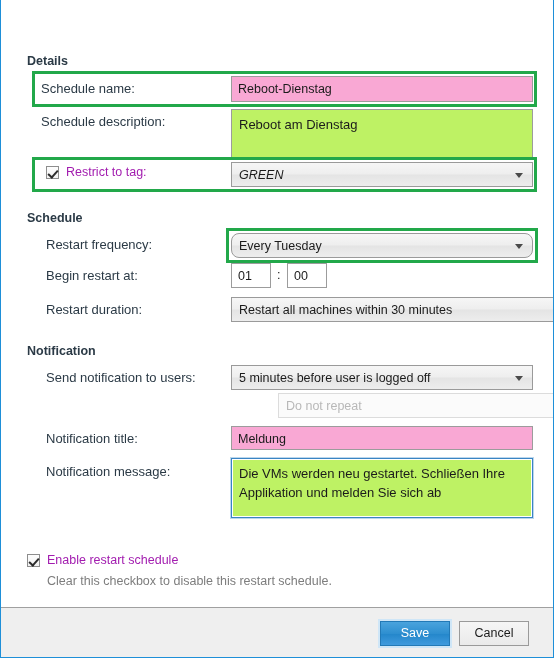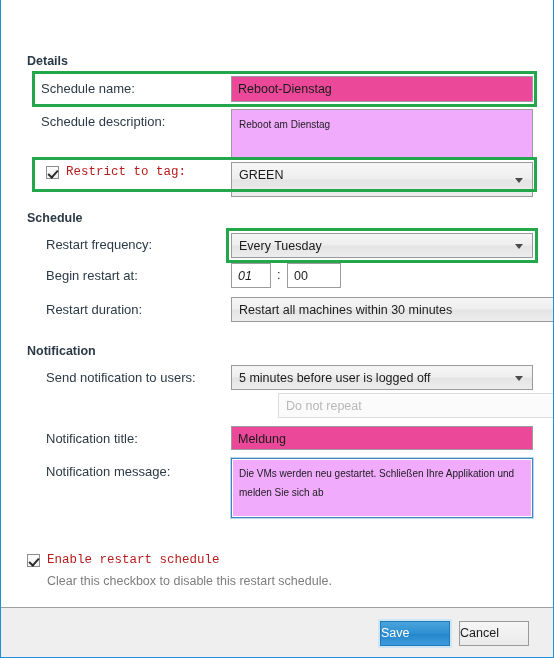--- a/index.html
+++ b/index.html
@@ -59,33 +59,33 @@
     position: absolute;
     font-size: 13px;
     color: #2b3a46;
     white-space: nowrap;
   }
   .row-label.disabled { color: #b4b4b4; }
 
   
   .textbox {
     position: absolute;
-    background: #ec4899;
+    background: #f9a8d4;
     border: 1px solid #9c9c9c;
     font-size: 12.5px;
     color: #1b1b1b;
     padding: 3px 6px 0 6px;
     line-height: 19px;
   }
 
   .textarea {
     position: absolute;
-    background: #f0abfc;
+    background: #bef264;
     border: 1px solid #9c9c9c;
-    font-size: 10px;
+    font-size: 13px;
     color: #1b1b1b;
     padding: 5px 7px;
     line-height: 19px;
     white-space: pre-wrap;
   }
   .textarea.focused {
     border: 1px solid #3a84c4;
     box-shadow: inset 0 0 0 1px #ffffff;
     outline: 1px solid #bcd7ec;
     outline-offset: 0px;
@@ -156,24 +156,23 @@
     left: 3px;
     top: 1px;
     width: 4px;
     height: 8px;
     border: solid #2b2b2b;
     border-width: 0 2px 2px 0;
     transform: rotate(42deg);
   }
   .cbox-label {
     font-size: 12.5px;
-    color: #b91c1c;
+    color: #a21caf;
     margin-left: 7px;
     white-space: nowrap;
-    font-family: Liberation Mono, monospace;
   }
   .hint-text {
     position: absolute;
     font-size: 12.5px;
     color: #7d7d7d;
   }
 
   
   .green-box {
     position: absolute;
@@ -190,20 +189,21 @@
     height: 50px;
     background: #efefef;
     border-top: 1px solid #a0a0a0;
   }
   .btn {
     position: absolute;
     top: 13px;
     height: 25px;
     font-size: 12.5px;
     font-family: "Liberation Sans", sans-serif;
+    text-align: center;
     line-height: 23px;
     border: 1px solid #9a9a9a;
     background: linear-gradient(to bottom, #f6f6f6, #eaeaea);
     color: #1b1b1b;
   }
   .btn.primary {
     background: linear-gradient(to bottom, #4aa3dd 0%, #2e8fd0 50%, #2386ca 51%, #3f9add 100%);
     border: 1px solid #2279b6;
     color: #ffffff;
     box-shadow: 0 0 0 2px #cfe6f7;
@@ -222,37 +222,37 @@
     <div class="row-label" style="left:40px; top:81px;">Schedule name:</div>
     <div class="textbox" style="left:230px; top:76px; width:302px; height:26px;">Reboot-Dienstag</div>
 
     <div class="row-label" style="left:40px; top:114px;">Schedule description:</div>
     <div class="textarea" style="left:230px; top:109px; width:302px; height:49px;">Reboot am Dienstag</div>
 
     <div class="checkbox-wrap" style="left:45px; top:165px;">
       <span class="cbox"></span>
       <span class="cbox-label">Restrict to tag:</span>
     </div>
-    <div class="combo" style="left:230px; top:162px; width:302px; height:35px;">
+    <div class="combo" style="left:230px; top:162px; width:302px; height:25px;font-style:italic;">
       <span>GREEN</span>
       <span class="arrow"></span>
     </div>
 
     <div class="section-title" style="left:26px; top:211px;">Schedule</div>
 
     <div class="row-label" style="left:45px; top:237px;">Restart frequency:</div>
-    <div class="combo" style="left:230px; top:233px; width:302px; height:25px;">
+    <div class="combo" style="left:230px; top:233px; width:302px; height:25px;border-radius:8px;">
       <span>Every Tuesday</span>
       <span class="arrow"></span>
     </div>
 
     <div class="row-label" style="left:45px; top:268px;">Begin restart at:</div>
-    <div class="timebox" style="left:230px; top:263px; width:40px; height:25px;font-style:italic;">01</div>
+    <div class="timebox" style="left:230px; top:263px; width:40px; height:25px;">01</div>
     <div class="time-colon" style="left:276px; top:268px;">:</div>
-    <div class="timebox" style="left:286px; top:263px; width:54px; height:25px;">00</div>
+    <div class="timebox" style="left:286px; top:263px; width:40px; height:25px;">00</div>
 
     <div class="row-label" style="left:45px; top:302px;">Restart duration:</div>
     <div class="combo" style="left:230px; top:297px; width:350px; height:25px;">
       <span>Restart all machines within 30 minutes</span>
       <span class="arrow"></span>
     </div>
 
     <div class="section-title" style="left:26px; top:344px;">Notification</div>
 
     <div class="row-label" style="left:45px; top:370px;">Send notification to users:</div>

